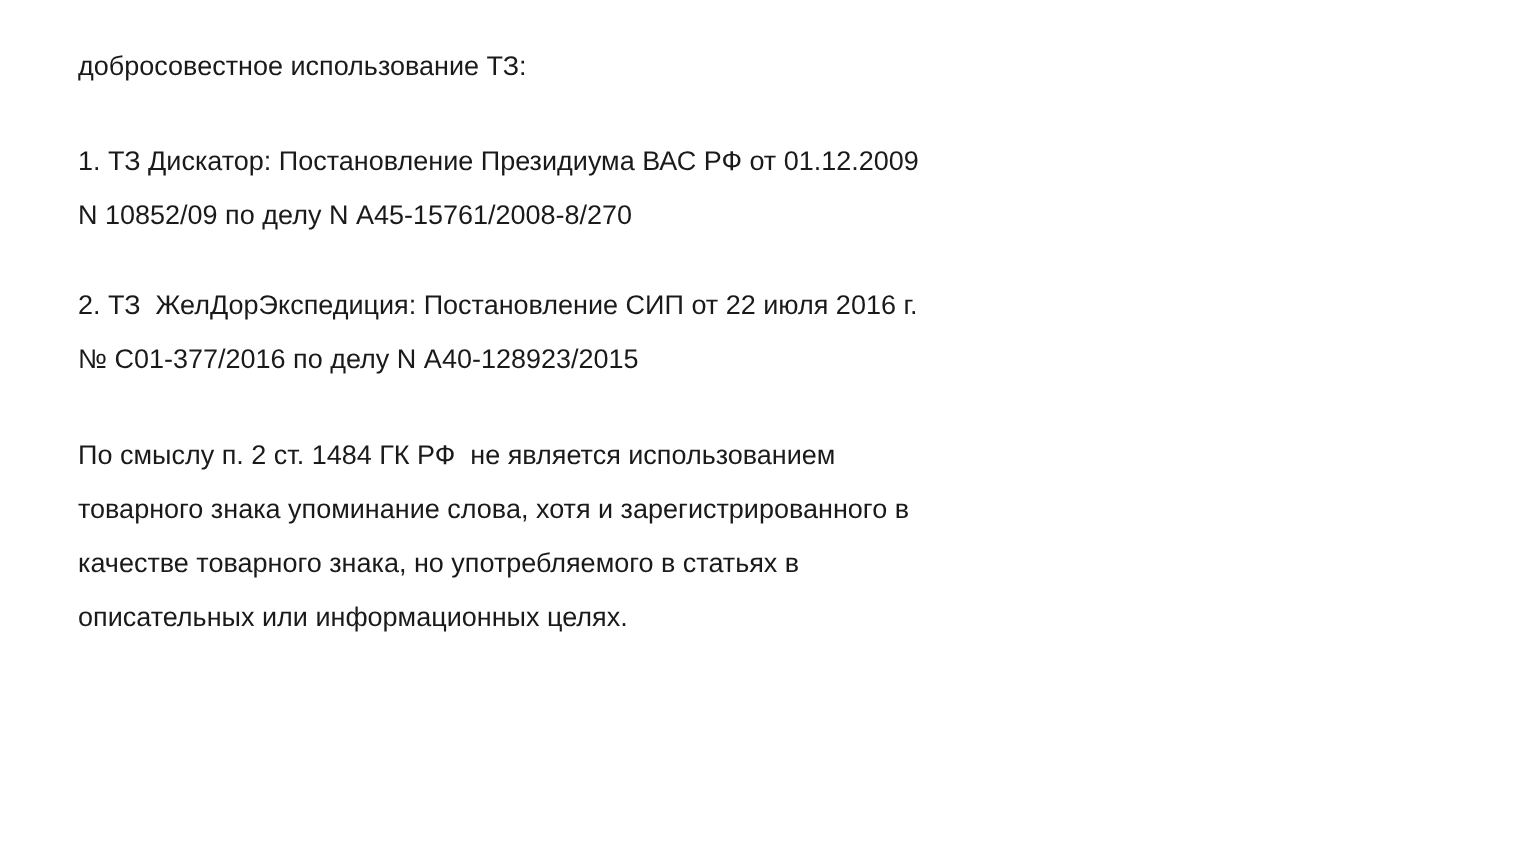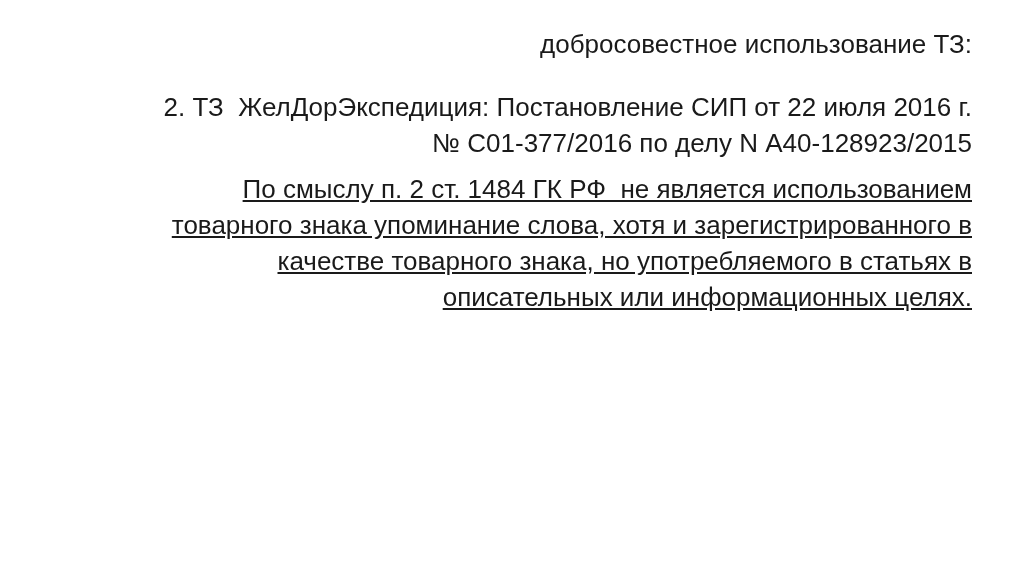--- a/index.html
+++ b/index.html
@@ -17,49 +17,50 @@
   .slide {
     box-sizing: border-box;
     width: 1024px;
     height: 574px;
     padding-top: 26px;
     background: #ffffff;
   }
   .slide-text {
     width: 920px;
     margin: 0 auto;
-    text-align: right;
-    font-size: 26px;
+    text-align: left;
+    font-size: 18px;
     line-height: 36px;
     white-space: pre-wrap;
     -webkit-font-smoothing: antialiased;
   }
   .slide-title {
     margin: 0 auto 27px auto;
   }
   .case-heading-1 {
     margin: 0 auto 24px auto;
   }
   .case-body-1 {
     margin: 0 auto 69px auto;
   }
   .case-heading-2 {
-    margin: 0 auto 10px auto;
+    margin: 0 auto 28px auto;
   }
   .case-body-2 {
     margin: 0 auto;
-    text-decoration: underline;
   }
 </style>
 </head>
 <body>
 
 <div class="slide">
   <div class="slide-text slide-title">добросовестное использование ТЗ:</div>
 
+  <div class="slide-text case-heading-1">1. ТЗ Дискатор: Постановление Президиума ВАС РФ от 01.12.2009
+N 10852/09 по делу N А45-15761/2008-8/270</div>
 
 
   <div class="slide-text case-heading-2">2. ТЗ  ЖелДорЭкспедиция: Постановление СИП от 22 июля 2016 г.
 № С01-377/2016 по делу N А40-128923/2015</div>
 
   <div class="slide-text case-body-2">По смыслу п. 2 ст. 1484 ГК РФ  не является использованием
 товарного знака упоминание слова, хотя и зарегистрированного в
 качестве товарного знака, но употребляемого в статьях в
 описательных или информационных целях.</div>
 </div>

